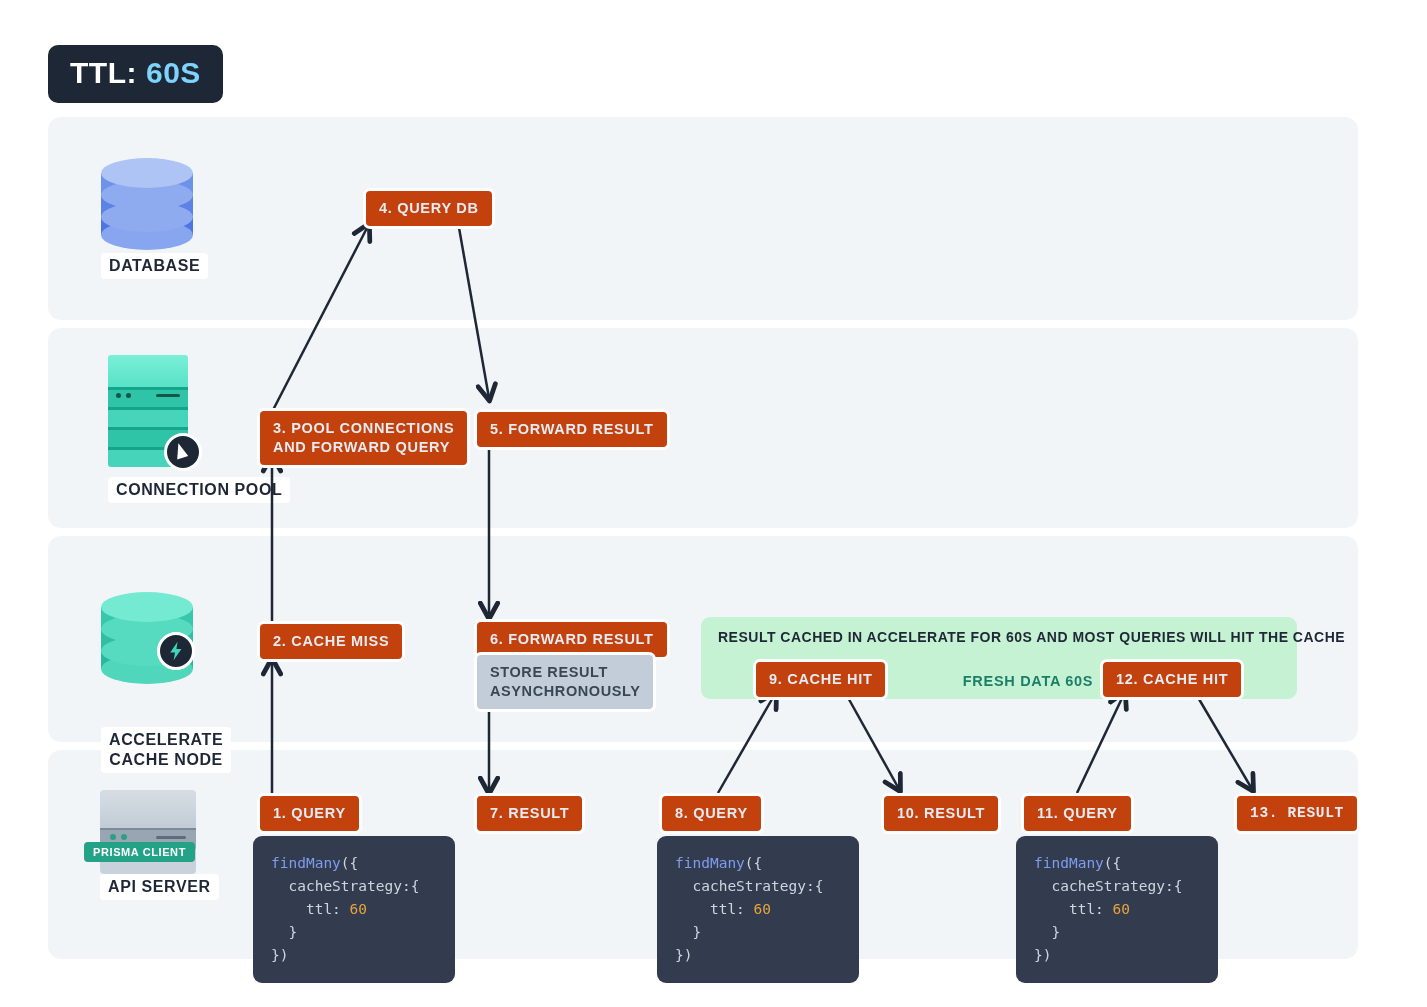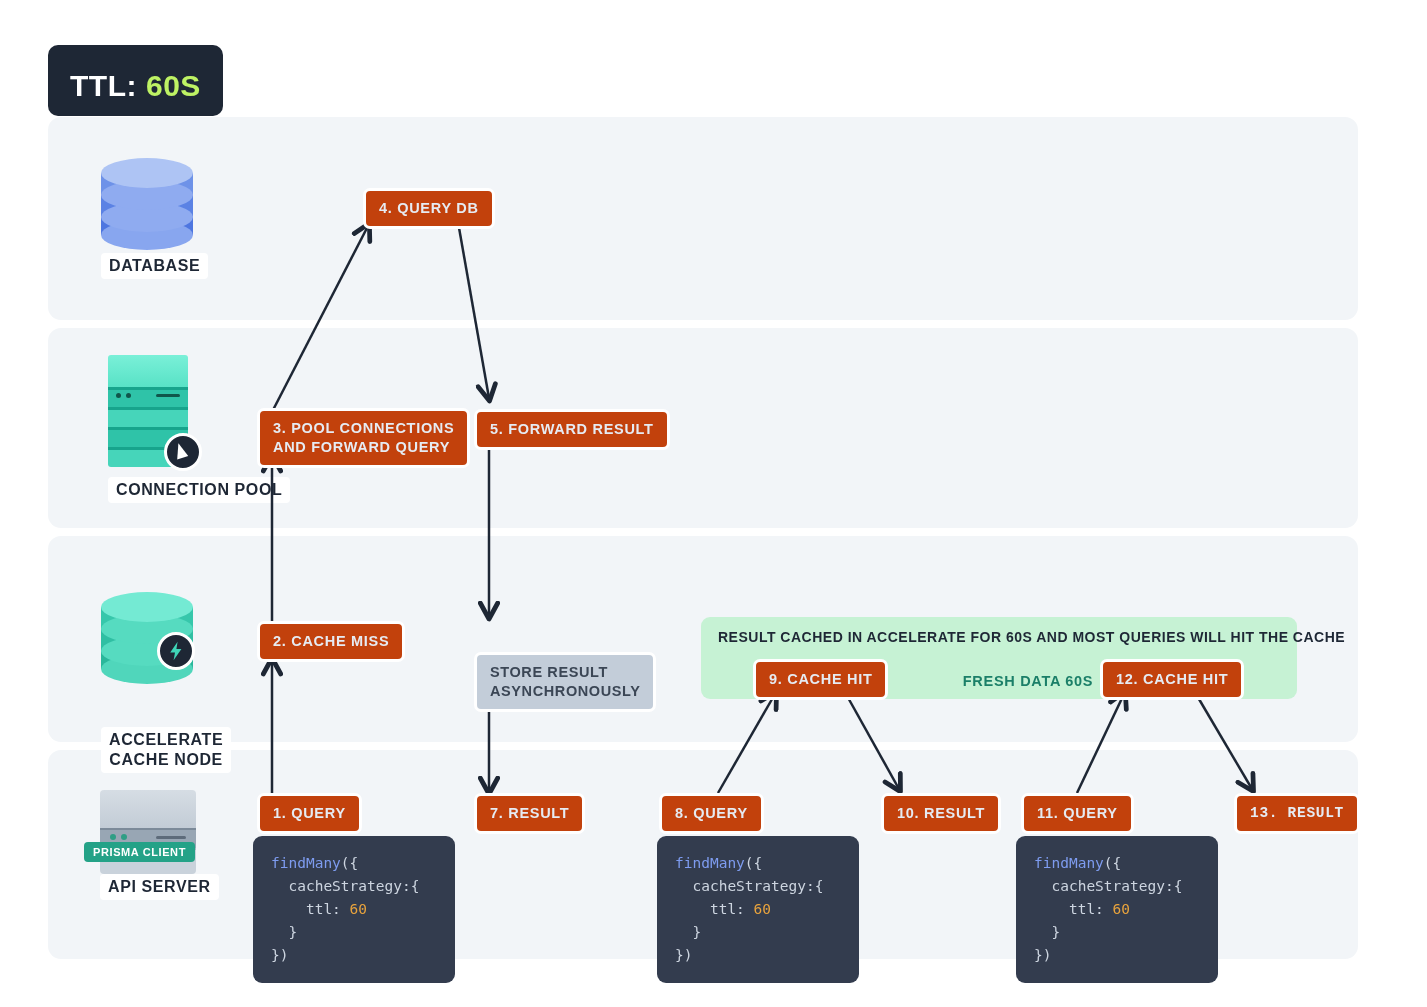--- a/index.html
+++ b/index.html
@@ -13,21 +13,21 @@
 
   
   .ttl-badge {
     position: absolute; left: 48px; top: 45px;
     background: #1e2735; border-radius: 10px;
     padding: 11px 22px 13px 22px;
     font-size: 30px; font-weight: 700; letter-spacing: 0.5px;
     color: #ffffff; white-space: nowrap;
     display: flex; align-items: baseline; gap: 9px;
   }
-  .ttl-badge .ttl-val { color: #bef264; margin-top: 13px; }
+  .ttl-badge .ttl-val { color: #7dd3fc; }
 
   
   .band {
     position: absolute; left: 48px; width: 1310px;
     background: #f2f5f8; border-radius: 13px;
   }
   #band-db   { top: 117px;  height: 203px; }
   #band-pool { top: 328px;  height: 200px; }
   #band-acc  { top: 536px;  height: 206px; }
   #band-api  { top: 750px;  height: 209px; }
@@ -285,20 +285,21 @@
       <line x1="1196" y1="694" x2="1252" y2="789"></line>
     </g>
   </svg>
 
   <div class="step" style="left:257px; top:793px;">1. QUERY</div>
   <div class="step" style="left:257px; top:621px;">2. CACHE MISS</div>
   <div class="step" style="left:257px; top:408px;">3. POOL CONNECTIONS
 AND FORWARD QUERY</div>
   <div class="step" style="left:363px; top:188px;">4. QUERY DB</div>
   <div class="step" style="left:474px; top:409px;">5. FORWARD RESULT</div>
+  <div class="step" style="left:474px; top:619px;">6. FORWARD RESULT</div>
   <div class="note" style="left:474px; top:652px;">STORE RESULT
 ASYNCHRONOUSLY</div>
   <div class="step" style="left:474px; top:793px;">7. RESULT</div>
   <div class="step" style="left:659px; top:793px;">8. QUERY</div>
   <div class="step" style="left:753px; top:659px;">9. CACHE HIT</div>
   <div class="step" style="left:881px; top:793px;">10. RESULT</div>
   <div class="step" style="left:1021px; top:793px;">11. QUERY</div>
   <div class="step" style="left:1100px; top:659px;">12. CACHE HIT</div>
   <div class="step" style="left:1234px; top:793px;font-family:Liberation Mono, monospace;">13. RESULT</div>
 

